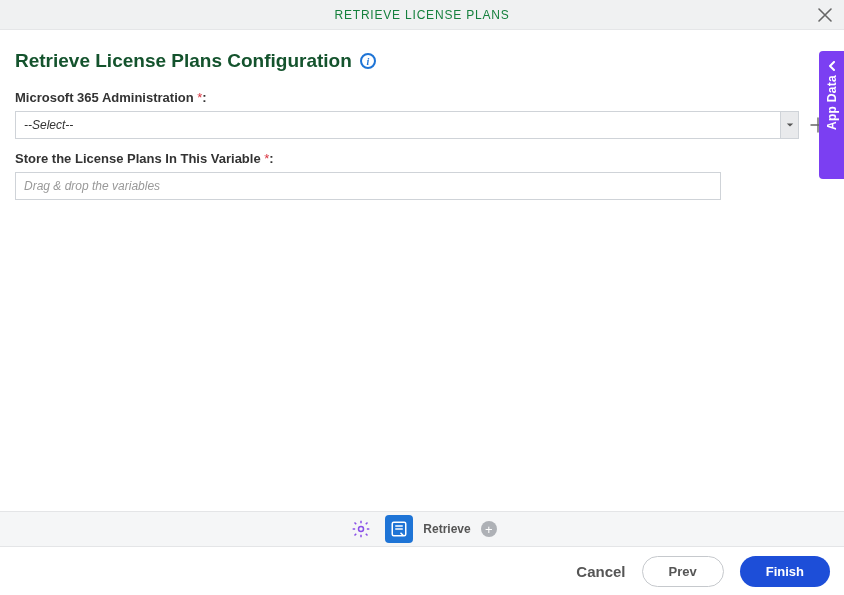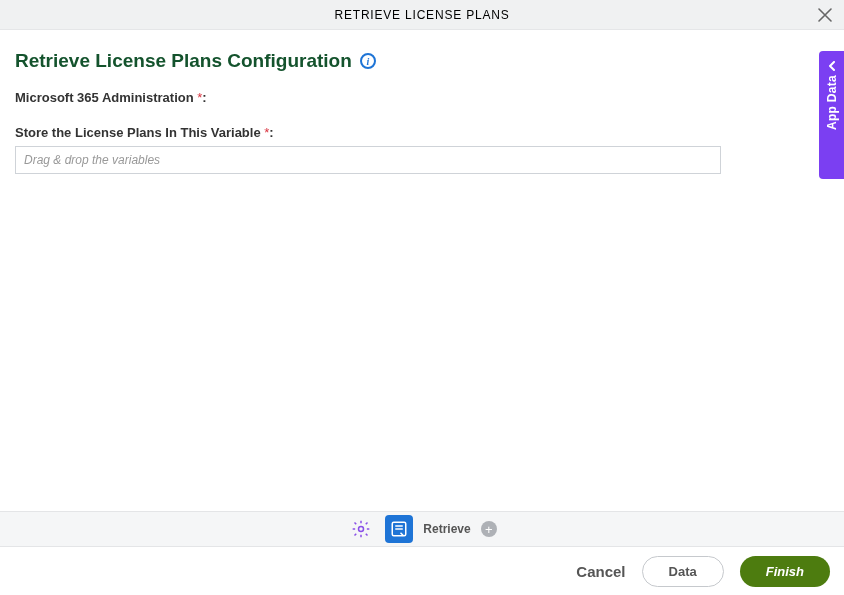--- a/index.html
+++ b/index.html
@@ -18,21 +18,21 @@
     background: #f0f1f2;
     display: flex;
     align-items: center;
     justify-content: center;
     position: relative;
     border-bottom: 1px solid #e5e6e8;
   }
   .header-title {
     font-size: 12px;
     letter-spacing: 0.8px;
-    color: #000000;
+    color: #15803d;
     font-weight: 400;
   }
   .close-btn {
     position: absolute;
     right: 8px;
     top: 4px;
     width: 22px;
     height: 22px;
     display: flex;
     align-items: center;
@@ -63,21 +63,21 @@
     display: flex;
     align-items: center;
     justify-content: center;
     color: #1e74d6;
     font-size: 10px;
     font-weight: 700;
     font-style: italic;
     font-family: Georgia, serif;
     cursor: pointer;
   }
-  .field-group { margin-bottom: 20px; }
+  .field-group { margin-bottom: 12px; }
   .field-label {
     font-size: 13px;
     color: #333;
     font-weight: 700;
     margin-bottom: 6px;
     display: block;
   }
   .req { color: #d9333f; font-weight: 400; }
   .select-row { display: flex; align-items: center; gap: 8px; }
   .select-wrap {
@@ -214,29 +214,28 @@
     background: #fff;
     border: 1px solid #c6c9cd;
     color: #555;
     font-size: 13px;
     font-weight: 600;
     padding: 7px 26px;
     border-radius: 18px;
     cursor: pointer;
   }
   .btn-finish {
-    background: #4d7c0f;
+    background: #1d4ed8;
     border: none;
     color: #fff;
     font-size: 13px;
     font-weight: 600;
     padding: 8px 26px;
     border-radius: 18px;
     cursor: pointer;
-    font-style: italic;
   }
 </style>
 </head>
 <body>
 
 <div class="header">
   <span class="header-title">RETRIEVE LICENSE PLANS</span>
   <div class="close-btn">
     <svg width="14" height="14" viewBox="0 0 14 14">
         <path d="M1 1 L13 13 M13 1 L1 13" stroke="#666" stroke-width="1.6" fill="none" stroke-linecap="round"></path>
@@ -247,20 +246,35 @@
 <div class="content">
   <div class="page-title-row">
     <span class="page-title">Retrieve License Plans Configuration</span>
     <span class="info-icon">i</span>
   </div>
 
   <div class="field-group">
     <label class="field-label">
       <span>Microsoft 365 Administration </span><span class="req">*</span><span>:</span>
     </label>
+    <div class="select-row">
+      <div class="select-wrap">
+        <span class="select-text">--Select--</span>
+        <div class="select-arrow">
+          <svg viewBox="0 0 10 10">
+              <path d="M1 3 L5 7 L9 3 Z"></path>
+            </svg>
+        </div>
+      </div>
+      <div class="plus-icon">
+        <svg width="16" height="16" viewBox="0 0 16 16">
+            <path d="M8 1 V15 M1 8 H15" stroke="#666" stroke-width="1.4" stroke-linecap="round"></path>
+          </svg>
+      </div>
+    </div>
   </div>
 
   <div class="field-group">
     <label class="field-label">
       <span>Store the License Plans In This Variable </span><span class="req">*</span><span>:</span>
     </label>
     <div class="dropzone">
       <span>Drag &amp; drop the variables</span>
     </div>
   </div>
@@ -289,15 +303,15 @@
       </svg>
   </div>
   <span class="adv-label">Retrieve</span>
   <div class="adv-plus">
     <span>+</span>
   </div>
 </div>
 
 <div class="footer">
   <button class="btn-cancel">Cancel</button>
-  <button class="btn-prev">Data</button>
+  <button class="btn-prev">Prev</button>
   <button class="btn-finish">Finish</button>
 </div>
 
 </body></html>

